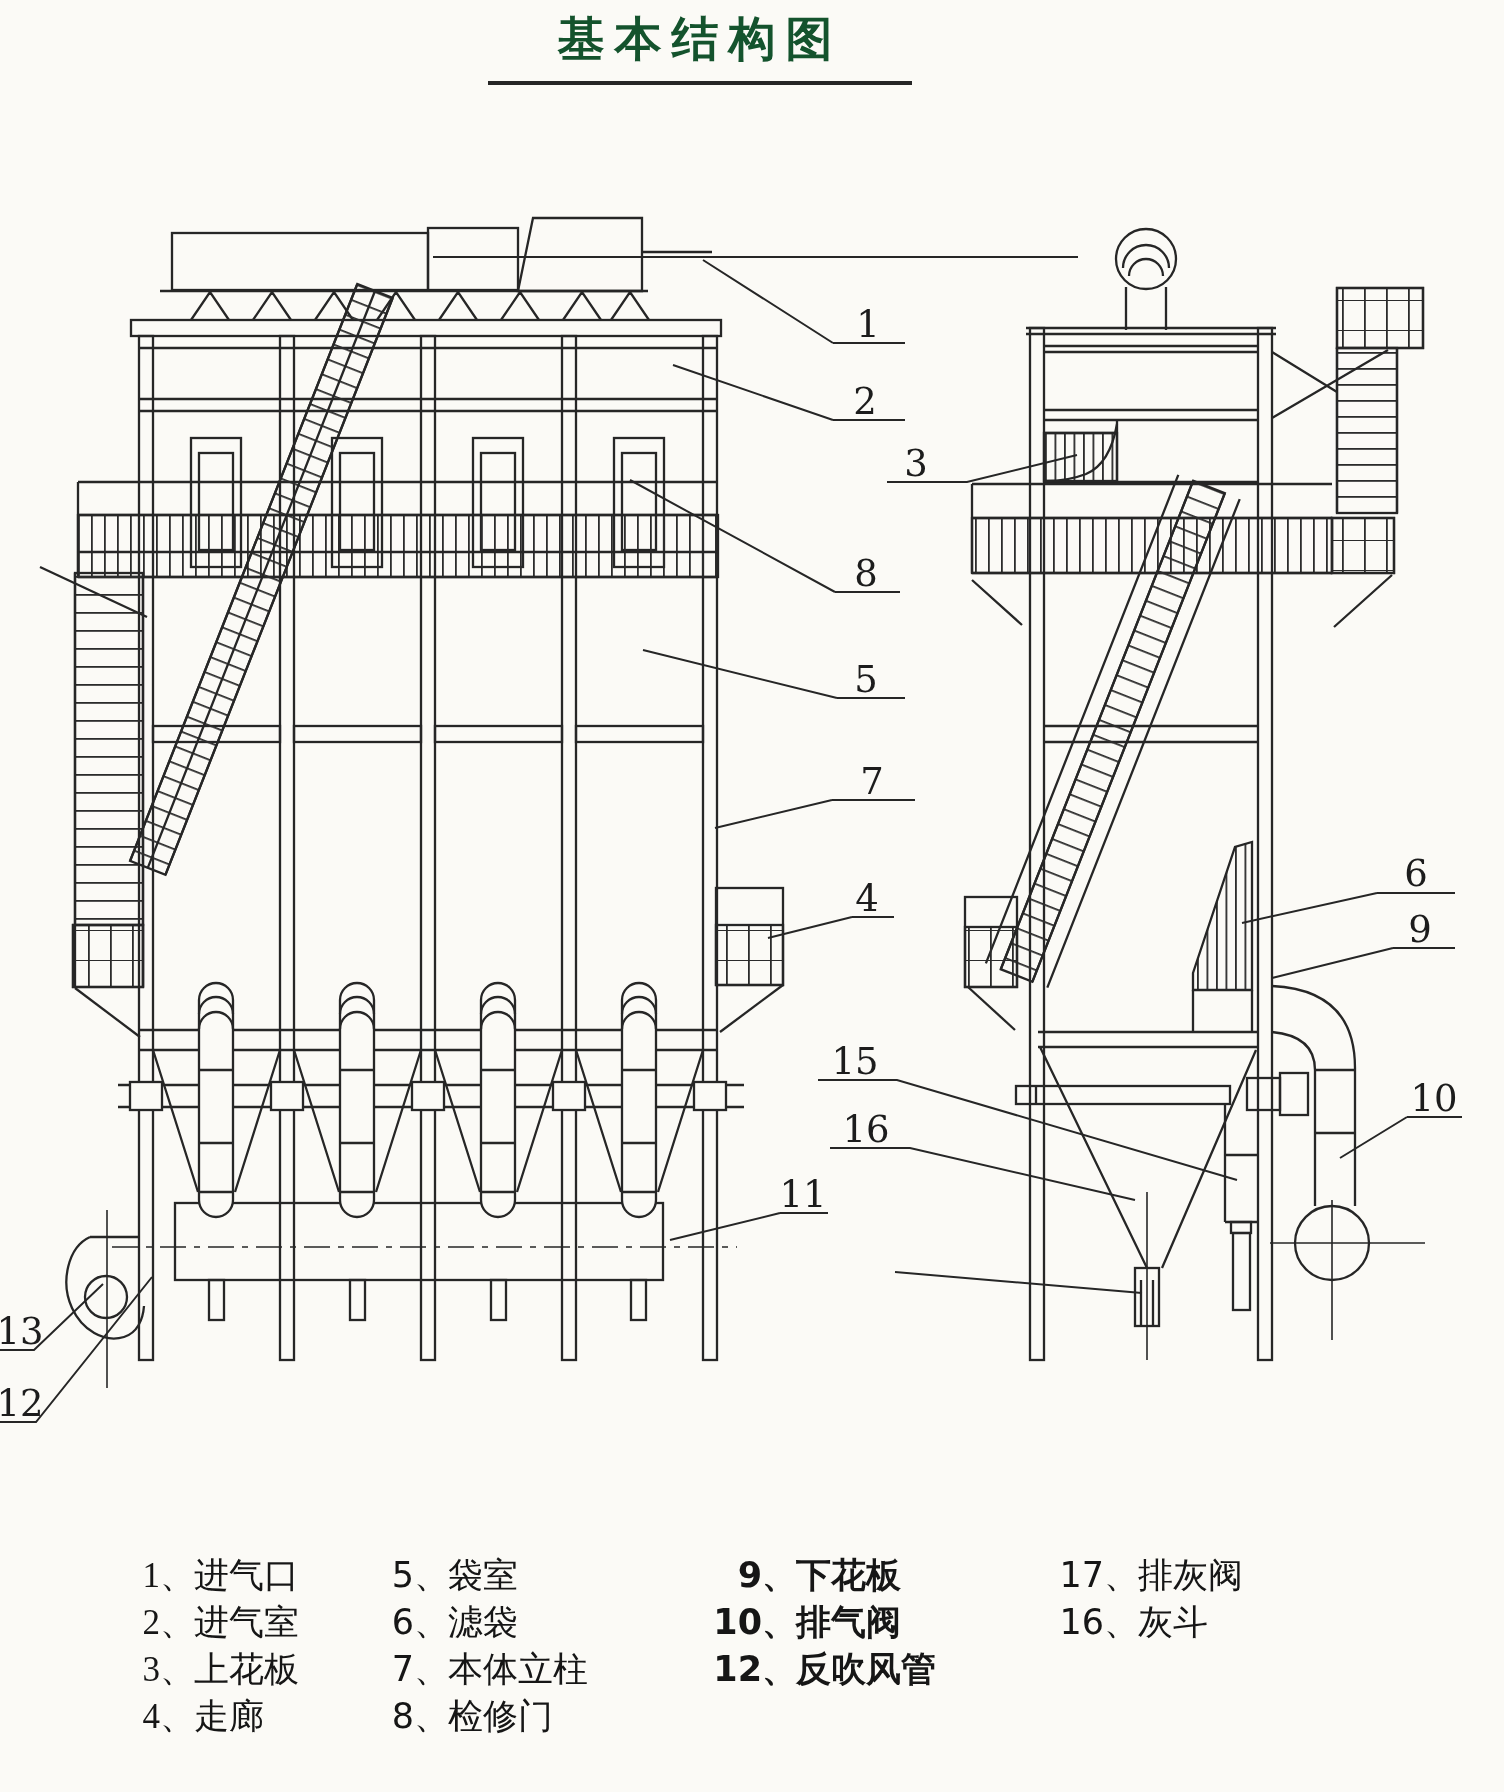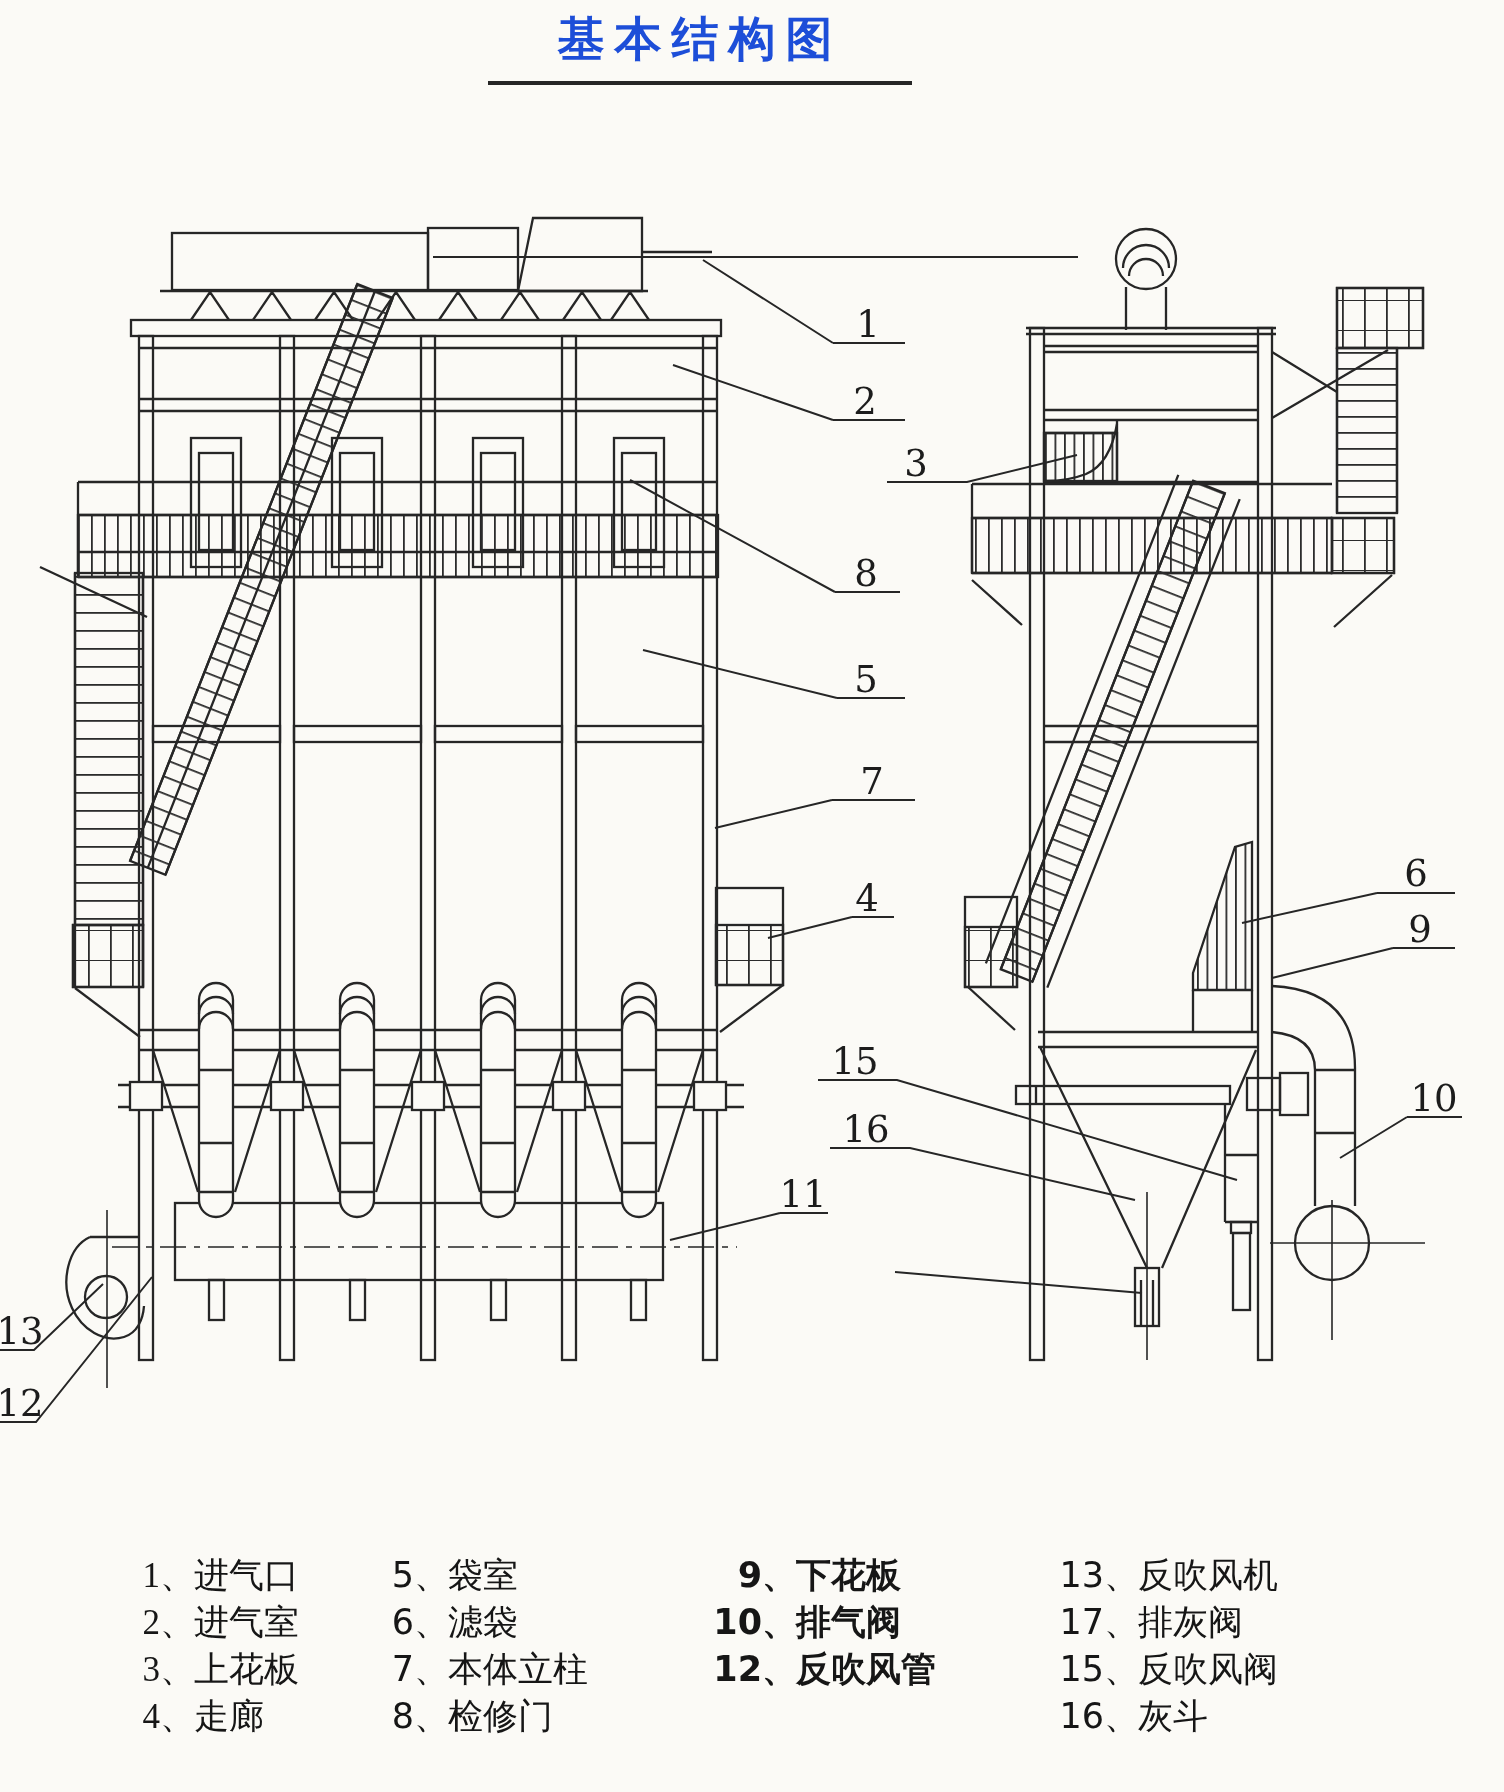--- a/index.html
+++ b/index.html
@@ -1,20 +1,20 @@
 <!DOCTYPE html>
 <html><head>
 <meta charset="utf-8">
 <style>
   html,body{margin:0;padding:0;background:#e8e6e1;}
   .page{position:relative;width:1504px;height:1792px;background:#fbfaf6;overflow:hidden;
         font-family:"DejaVu Sans",sans-serif;color:#1f1f1f;}
   .page svg{position:absolute;left:0;top:0;}
   .title{position:absolute;left:488px;top:8px;width:424px;text-align:center;
-         font-size:47px;font-weight:600;letter-spacing:10px;color:#1d4ed8;
+         font-size:47px;font-weight:600;letter-spacing:10px;color:#14532d;
          border-bottom:4px solid #262626;padding-bottom:10px;}
   .lg-col{position:absolute;top:1552px;font-size:35px;line-height:47px;white-space:nowrap;color:#161616;}
   .lg-col .num{display:inline-block;text-align:right;}
   .col-a .num,.col-b .num{width:42px;}
   .col-c .num,.col-d .num{width:58px;}
   .lg-col .sep{display:inline-block;width:34px;}
   .col-a{left:118px;font-family:Liberation Serif, serif;} .col-b{left:372px;} .col-c{left:704px;font-weight:bold;} .col-d{left:1046px;}
   text{font-family:"DejaVu Serif","Liberation Serif",serif;font-size:37px;fill:#1c1c1c;text-anchor:middle;}
 </style>
 </head>
@@ -283,19 +283,17 @@
   <div><span class="num">6</span><span class="sep">、</span><span>滤袋</span></div>
   <div><span class="num">7</span><span class="sep">、</span><span>本体立柱</span></div>
   <div><span class="num">8</span><span class="sep">、</span><span>检修门</span></div>
 </div>
 <div class="lg-col col-c">
   <div><span class="num">9</span><span class="sep">、</span><span>下花板</span></div>
   <div><span class="num">10</span><span class="sep">、</span><span>排气阀</span></div>
   <div><span class="num">12</span><span class="sep">、</span><span>反吹风管</span></div>
 </div>
 <div class="lg-col col-d">
-  <div><span class="num">13</span><span class="sep">、</span><span>反吹风机</span></div>
   <div><span class="num">17</span><span class="sep">、</span><span>排灰阀</span></div>
-  <div><span class="num">15</span><span class="sep">、</span><span>反吹风阀</span></div>
   <div><span class="num">16</span><span class="sep">、</span><span>灰斗</span></div>
 </div>
 
 </div>
 
 </body></html>

